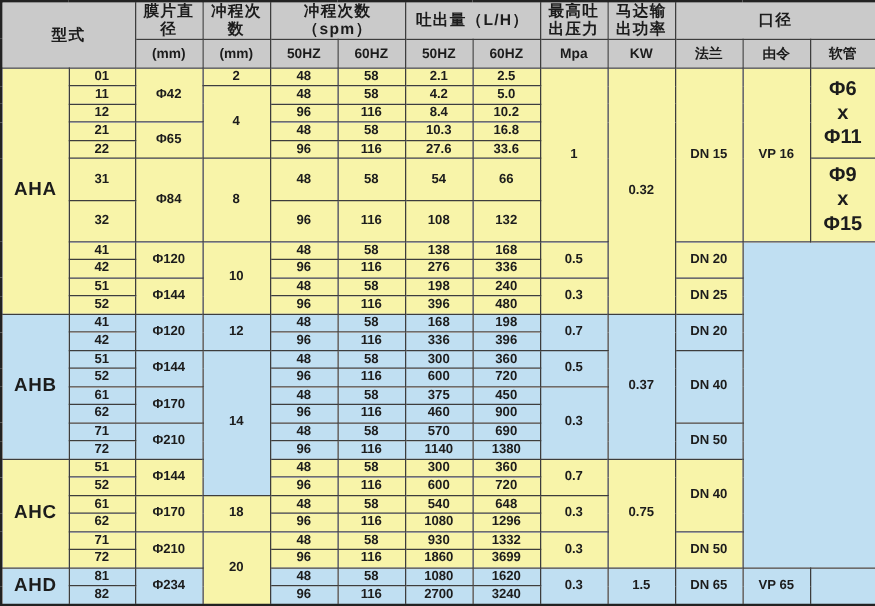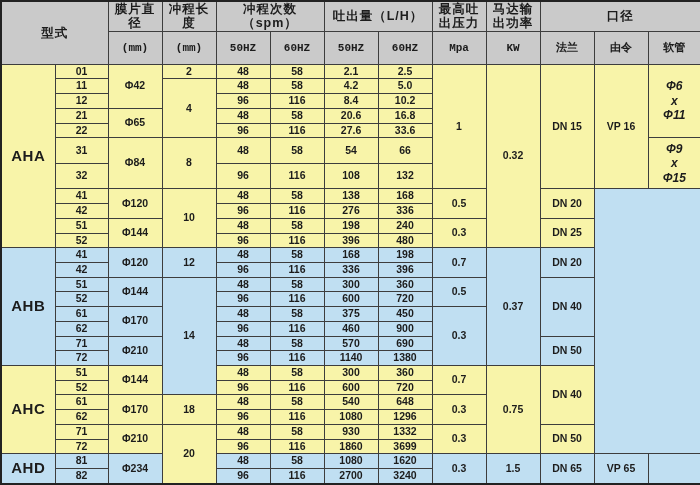--- a/index.html
+++ b/index.html
@@ -26,27 +26,27 @@
     border:1px solid var(--line);
     text-align:center;vertical-align:middle;
     padding:0;overflow:hidden;
     color:var(--ink);
     font-weight:bold;
     line-height:1.12;
   }
   thead th{background:var(--head);}
   tr.h1{height:30px;}
   tr.h1 th{font-size:12.5px;letter-spacing:1px;}
-  tr.h2{height:33px;font-family:Liberation Mono, monospace;}
+  tr.h2{height:23px;}
   tr.h2 th{font-size:11px;letter-spacing:0;}
   tbody td{font-size:10.5px;}
   td.section{font-size:15px;letter-spacing:0.5px;}
   .bg-y{background:var(--sec-y);}
   .bg-b{background:var(--sec-b);}
-  .multiline{white-space:pre-line;font-size:12px;line-height:1.2;font-style:italic;}
+  .multiline{white-space:pre-line;font-size:16px;line-height:1.2;}
   .twoline{display:block;line-height:1.15;}
 </style>
 </head>
 <body>
 
 <table class="spec">
   <colgroup>
     <col style="width:54px">
       <col style="width:53px">
       <col style="width:54px">
@@ -58,21 +58,21 @@
     <col style="width:54px">
       <col style="width:54px">
       <col style="width:54px">
       <col style="width:54px">
     <col style="width:53px">
   </colgroup>
   <thead>
     <tr class="h1">
       <th colspan="2" rowspan="2">型式</th>
       <th>膜片直径</th>
-      <th>冲程长度</th>
+      <th>冲程次数</th>
       <th colspan="2">冲程次数（spm）</th>
       <th colspan="2">吐出量（L/H）</th>
       <th>
           <span class="twoline">最高吐</span>
           <span class="twoline">出压力</span>
         </th>
       <th>
           <span class="twoline">马达输</span>
           <span class="twoline">出功率</span>
         </th>
@@ -123,21 +123,21 @@
         <td class="bg-y">96</td>
         <td class="bg-y">116</td>
         <td class="bg-y">8.4</td>
         <td class="bg-y">10.2</td>
       </tr>
       <tr>
         <td class="bg-y">21</td>
         <td rowspan="2" class="bg-y">Φ65</td>
         <td class="bg-y">48</td>
         <td class="bg-y">58</td>
-        <td class="bg-y">20.6</td>
+        <td class="bg-y">10.3</td>
         <td class="bg-y">16.8</td>
       </tr>
       <tr>
         <td class="bg-y">22</td>
         <td class="bg-y">96</td>
         <td class="bg-y">116</td>
         <td class="bg-y">27.6</td>
         <td class="bg-y">33.6</td>
       </tr>
       <tr>

